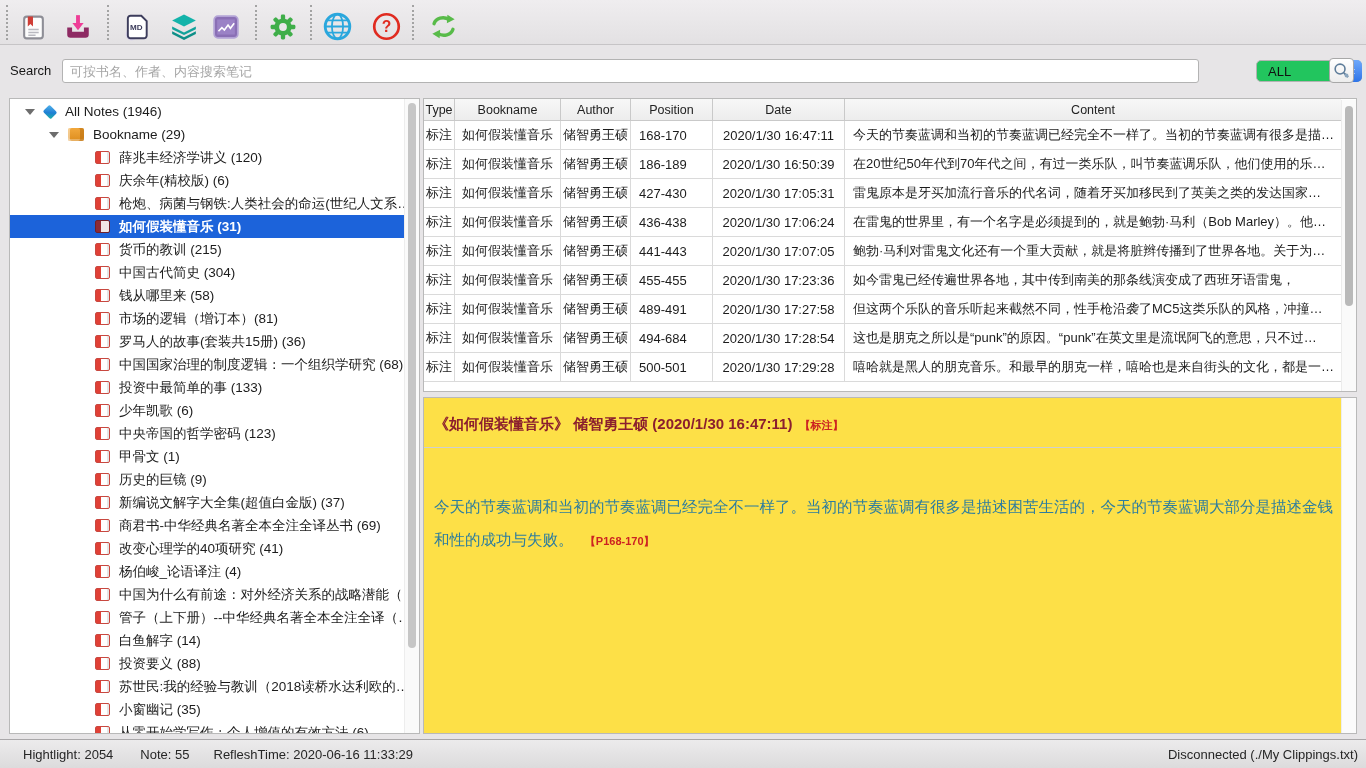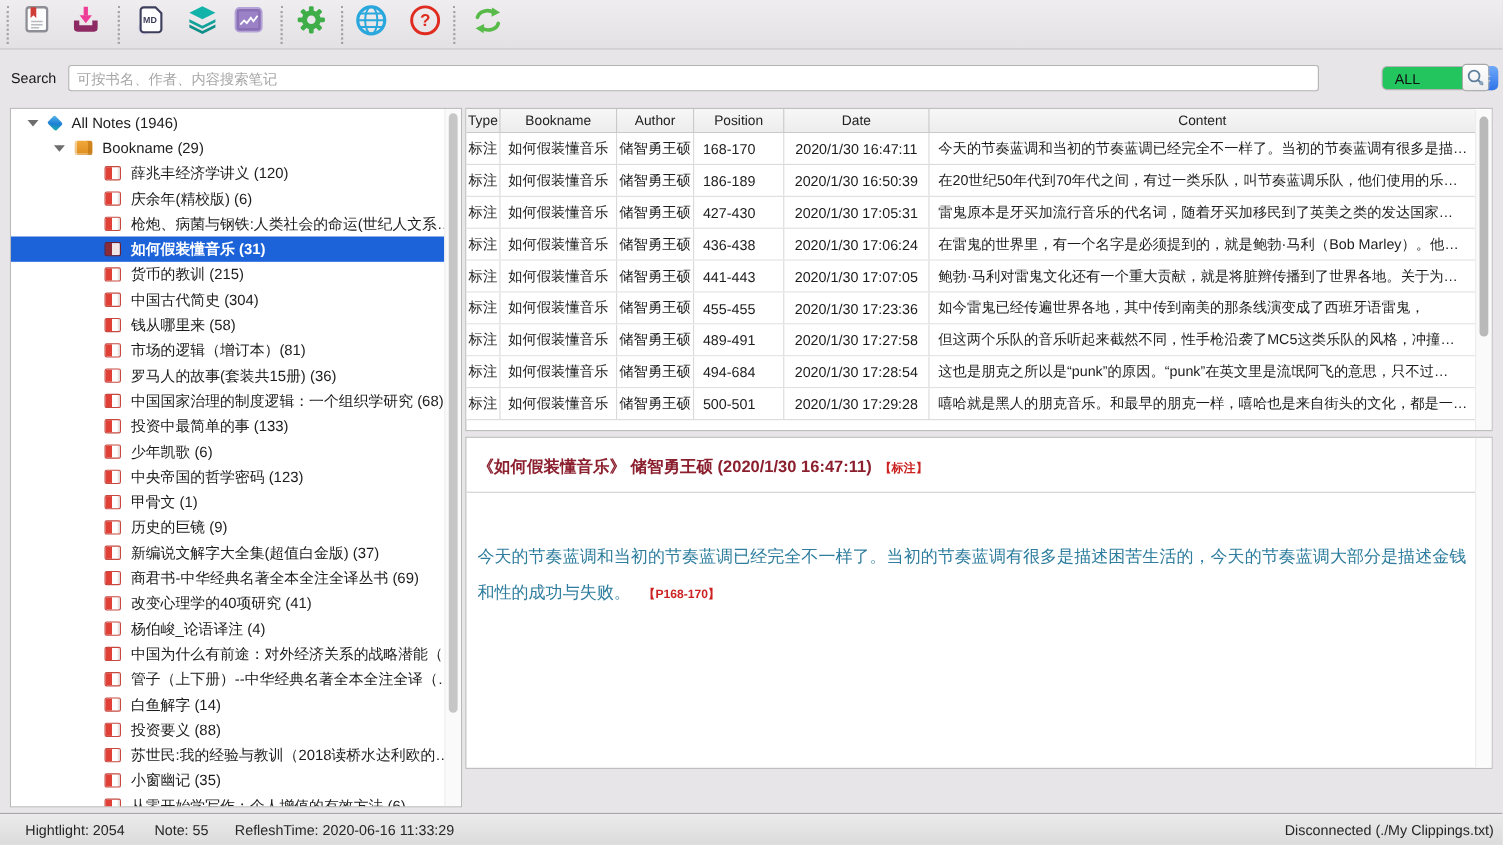--- a/index.html
+++ b/index.html
@@ -4,21 +4,21 @@
 <style>
   * { margin:0; padding:0; box-sizing:border-box; }
   html,body { width:1366px; height:768px; overflow:hidden; }
   body { position:relative; background:#e7e5e7; font-family:"Liberation Sans",sans-serif; color:#1c1c1c; }
 
   
   .toolbar { position:absolute; top:0; left:0; right:0; height:45px;
     background:linear-gradient(#efedef,#e3e1e3); border-bottom:1px solid #c6c4c6; }
   .tsep { position:absolute; top:5px; height:35px; width:0; border-left:2px dotted #a3a3a3; }
   .tbtn { position:absolute; top:4px; width:36px; height:37px; border:none; background:transparent;
-    display:flex; align-items:flex-start; justify-content:center; cursor:pointer; padding:0; }
+    display:flex; align-items:flex-end; justify-content:center; cursor:pointer; padding:0; }
 
   
   .search-label { position:absolute; left:10px; top:63px; font-size:13px; color:#161616; }
   .search-input { position:absolute; left:62px; top:59px; width:1137px; height:24px;
     border:1px solid #b3b3b3; border-radius:3px; background:#fff; font-size:13px; padding:0 7px;
     font-family:"Liberation Sans",sans-serif; color:#222; outline:none; }
   .search-input::placeholder { color:#a6a6a6; }
   .filter-select { position:absolute; left:1256px; top:60px; width:106px; height:22px; background:#22c55e;
     border:1px solid #b3b3b3; border-radius:5px; display:flex; align-items:center; cursor:pointer; }
   .filter-value { margin-left:11px; font-size:13px; color:#111; }
@@ -61,21 +61,21 @@
   .td { display:flex; align-items:center; border-right:1px solid #dadada; overflow:hidden; white-space:nowrap; }
   .c-type { width:31px; flex:none; } .c-book { width:106px; flex:none; } .c-author { width:70px; flex:none; }
   .c-pos { width:82px; flex:none; } .c-date { width:132px; flex:none; } .c-content { flex:1; border-right:none !important; }
   .td.c-type,.td.c-book,.td.c-author,.td.c-date { justify-content:center; }
   .td.c-pos { padding-left:8px; justify-content:flex-start; }
   .td.c-content { padding-left:8px; justify-content:flex-start; }
   .tb-scroll { position:absolute; right:0; top:1px; bottom:0; width:15px; background:#fafafa; border-left:1px solid #ececec; }
   .tb-thumb { position:absolute; left:3px; width:8px; border-radius:5px; background:#b9b9b9; top:6px; height:200px; }
 
   
-  .detailpanel { position:absolute; left:423px; top:397px; width:934px; height:302px; background:#ffffff;
+  .detailpanel { position:absolute; left:423px; top:397px; width:934px; height:337px; background:#fde047;
     border:1px solid #b9b9b9; overflow:hidden; }
   .d-title-line { margin:17px 0 0 10px; }
   .d-title { color:#8b1f2e; font-size:15px; font-weight:bold; }
   .d-tag { color:#cc2222; font-size:11px; font-weight:bold; margin-left:7px; }
   .d-hr { border-top:1px solid #cfcfcf; margin-top:13px; width:calc(100% - 15px); }
   .d-body { margin:42px 30px 0 10px; width:900px; font-size:15.5px; color:#2e7d9e; line-height:33px; }
   .dt-scroll { position:absolute; right:0; top:0; bottom:0; width:15px; background:#fbfbfb; border-left:1px solid #ededed; }
 
   
   .statusbar { position:absolute; left:0; right:0; bottom:0; height:29px;

